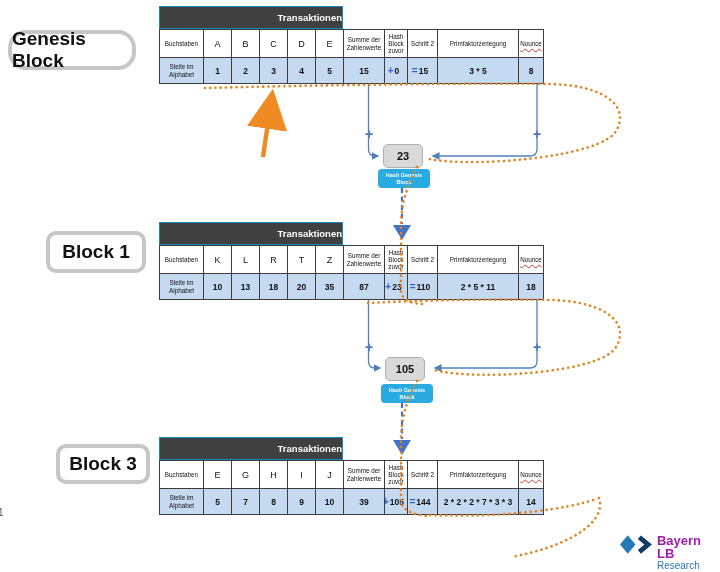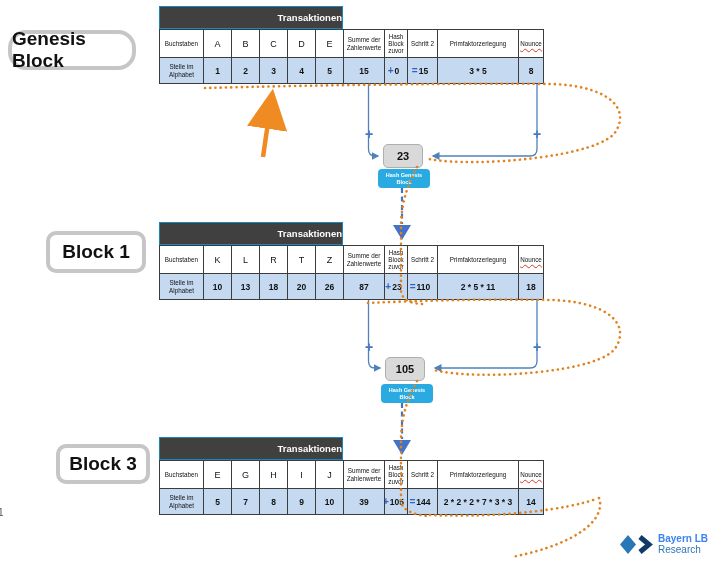--- a/index.html
+++ b/index.html
@@ -41,21 +41,21 @@
   
   #overlay{position:absolute;left:0;top:0;z-index:30;pointer-events:none;}
   .badge-layer{position:absolute;left:0;top:0;z-index:20;width:0;height:0;}
 
   
   .page-num{position:absolute;left:-2px;top:507px;font-size:10px;color:#555;}
 
   
   .logo{position:absolute;left:620px;top:534px;display:flex;align-items:flex-start;gap:4px;}
   .logo-text{display:flex;flex-direction:column;line-height:1;}
-  .logo-brand{color:#3b82f6;font-weight:bold;font-size:10px;}
+  .logo-brand{color:#a21caf;font-weight:bold;font-size:13px;}
   .logo-sub{color:#2e75b6;font-size:10px;margin-top:1px;}
 </style>
 </head>
 <body>
 
 <div class="block-label" style="left:8px;top:30px;width:120px;height:32px;border-radius:18px;">
   <span>Genesis Block</span>
 </div>
 <div class="block-label" style="left:46px;top:231px;width:92px;height:34px;">
   <span>Block 1</span>
@@ -140,21 +140,21 @@
       <td class="small">Schritt 2</td>
       <td class="small">Primfaktorzerlegung</td>
       <td class="small nounce"><span>Nounce</span></td>
     </tr>
     <tr class="drow">
       <td class="small">Stelle im Alphabet</td>
       <td>10</td>
       <td>13</td>
       <td>18</td>
       <td>20</td>
-      <td>26</td>
+      <td>35</td>
       <td>87</td>
       <td><span class="op">+</span><span>23</span></td>
       <td><span class="op">=</span><span>110</span></td>
       <td>2 * 5 * 11</td>
       <td>18</td>
     </tr>
   </tbody>
     </table>
 </div>
 

